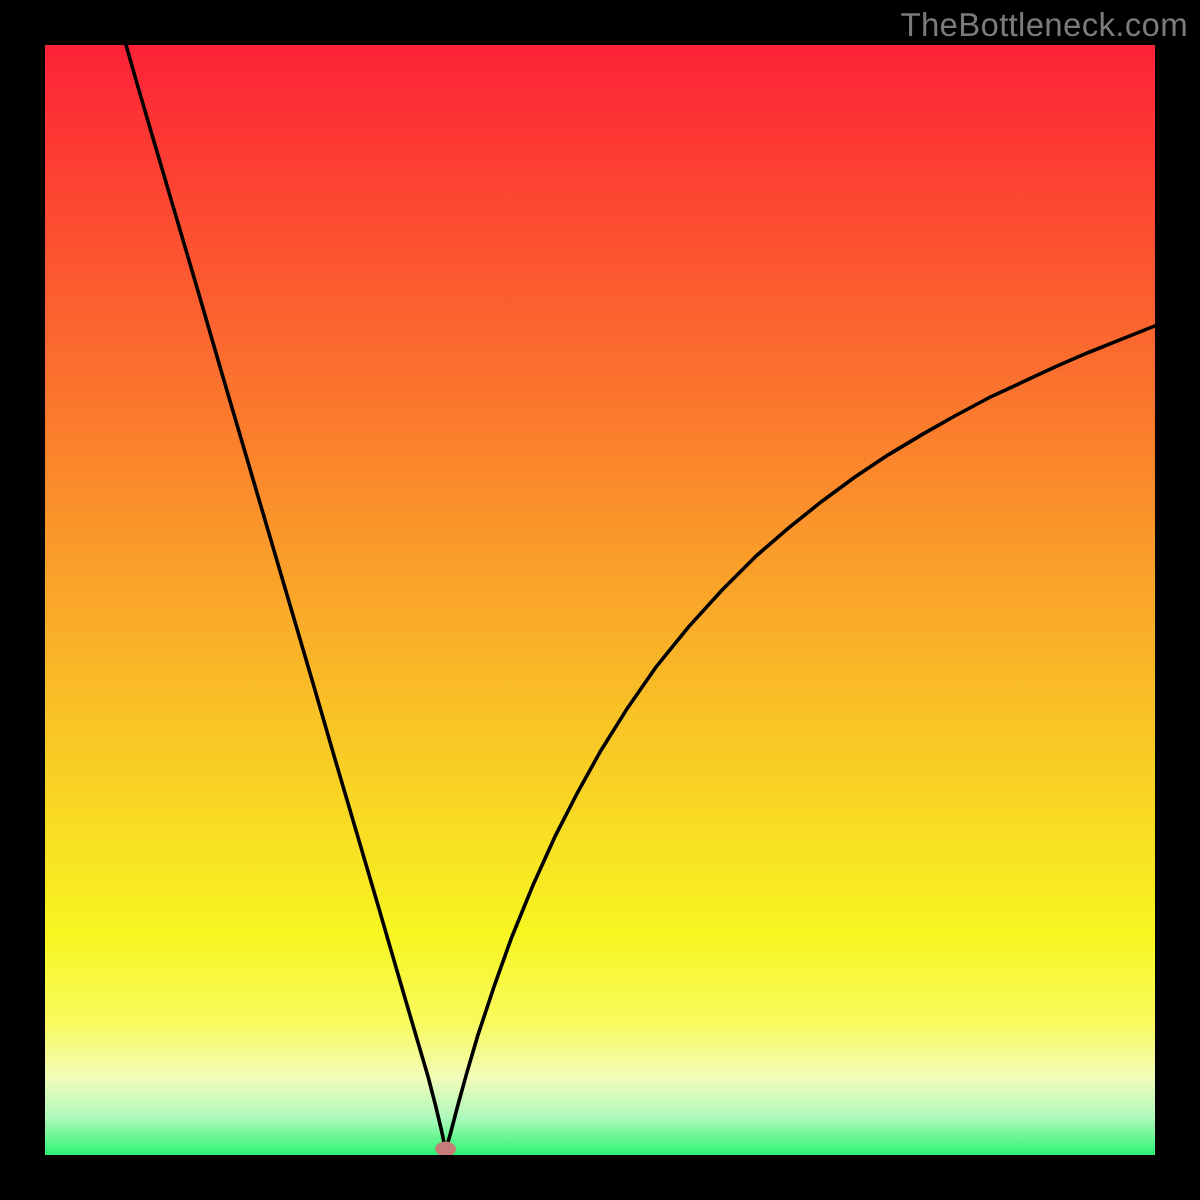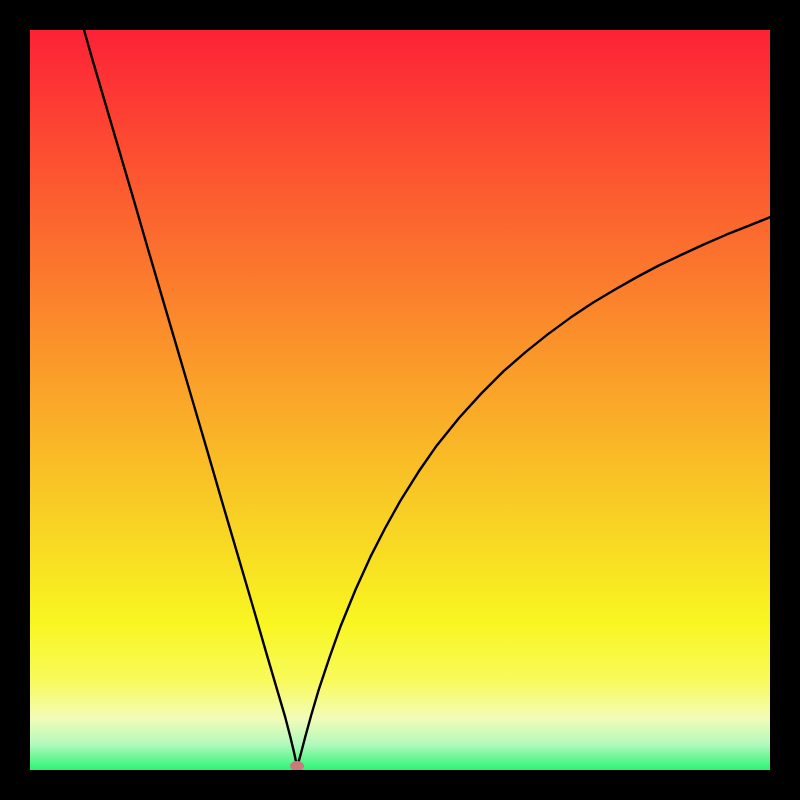--- a/index.html
+++ b/index.html
@@ -45,20 +45,21 @@
     font-size: 22px;
     font-weight: 500;
     letter-spacing: 0.2px;
   }
 </style>
 </head>
 <body>
 
 <div class="stage">
 
+  <div class="watermark" style="color: rgb(123, 123, 123);">TheBottleneck.com</div>
 
   <div class="plot-area">
     <div class="gradient-bg" style="background: linear-gradient(rgb(252, 34, 55) 0%, rgb(253, 60, 51) 10%, rgb(252, 87, 48) 20%, rgb(251, 113, 46) 30%, rgb(251, 140, 43) 40%, rgb(250, 167, 41) 50%, rgb(249, 193, 38) 60%, rgb(248, 219, 35) 70%, rgb(248, 246, 33) 80%, rgb(248, 250, 92) 88%, rgb(243, 252, 184) 93%, rgb(178, 249, 188) 96.5%, rgb(44, 244, 117) 100%);"></div>
     <svg class="curve-svg" viewBox="0 0 740 740" preserveAspectRatio="none">
       <path fill="none" stroke="#000" stroke-width="2.4" stroke-linejoin="round" stroke-linecap="round" d="M54.02 0.00 L62.90 31.08 L74.00 68.82 L88.80 119.14 L103.60 169.46 L118.40 220.52 L133.20 270.84 L148.00 321.16 L162.80 371.48 L177.60 421.80 L192.40 472.86 L207.20 523.18 L222.00 573.50 L236.80 624.56 L247.90 662.30 L255.30 687.46 L260.48 707.44 L264.18 722.98 L267.14 737.04 L270.84 723.72 L275.28 706.70 L281.20 685.24 L288.60 660.08 L299.70 626.78 L310.80 595.70 L325.60 559.44 L340.40 526.88 L355.20 498.02 L370.00 471.38 L388.50 441.78 L407.00 415.14 L429.20 387.76 L451.40 363.34 L473.60 341.14 L495.80 321.90 L518.00 304.14 L540.20 287.86 L562.40 273.06 L584.60 259.74 L606.80 247.16 L629.00 235.32 L651.20 224.96 L673.40 214.60 L695.60 204.98 L717.80 196.10 L740.00 187.22"></path>
     </svg>
     <div class="marker" style="left: 267.14px; top: 736px; background: rgb(199, 124, 121);"></div>
   </div>
 
 </div>

